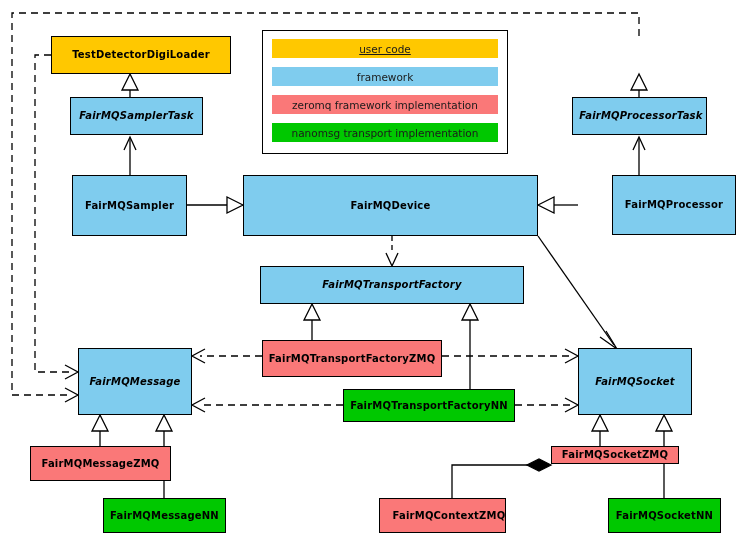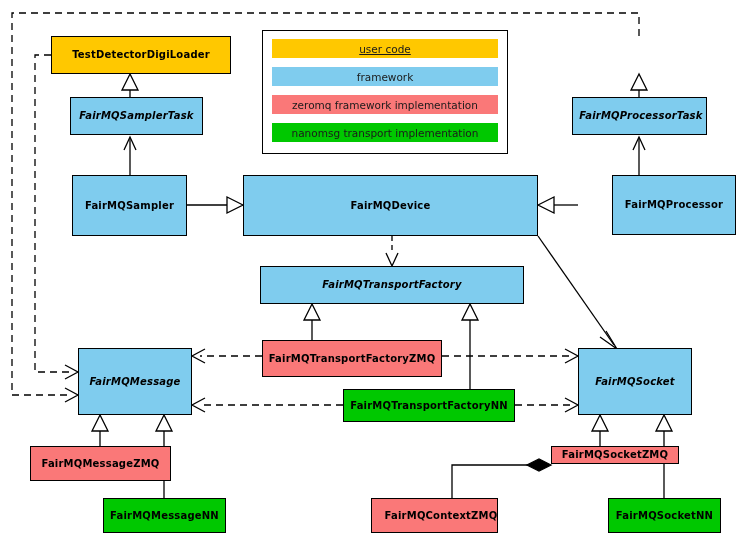--- a/index.html
+++ b/index.html
@@ -187,15 +187,15 @@
   <div class="node framework" style="left:578px;top:175px;width:124px;height:60px;margin-left:34px;">FairMQProcessor</div>
   <div class="node framework abstract" style="left:260px;top:266px;width:264px;height:38px;">FairMQTransportFactory</div>
   <div class="node zmq" style="left:262px;top:340px;width:180px;height:37px;">FairMQTransportFactoryZMQ</div>
   <div class="node nn" style="left:343px;top:389px;width:172px;height:33px;">FairMQTransportFactoryNN</div>
   <div class="node framework abstract" style="left:78px;top:348px;width:114px;height:67px;">FairMQMessage</div>
   <div class="node framework abstract" style="left:578px;top:348px;width:114px;height:67px;">FairMQSocket</div>
   <div class="node zmq" style="left:30px;top:446px;width:141px;height:35px;">FairMQMessageZMQ</div>
   <div class="node nn" style="left:103px;top:498px;width:123px;height:35px;">FairMQMessageNN</div>
   <div class="node zmq" style="left:551px;top:446px;width:128px;height:18px;">FairMQSocketZMQ</div>
   <div class="node nn" style="left:608px;top:498px;width:113px;height:35px;">FairMQSocketNN</div>
-  <div class="node zmq" style="left:371px;top:498px;width:127px;height:35px;padding-left:17px;">FairMQContextZMQ</div>
+  <div class="node zmq" style="left:379px;top:498px;width:127px;height:35px;padding-left:17px;">FairMQContextZMQ</div>
 
 </div>
 
 </body></html>

